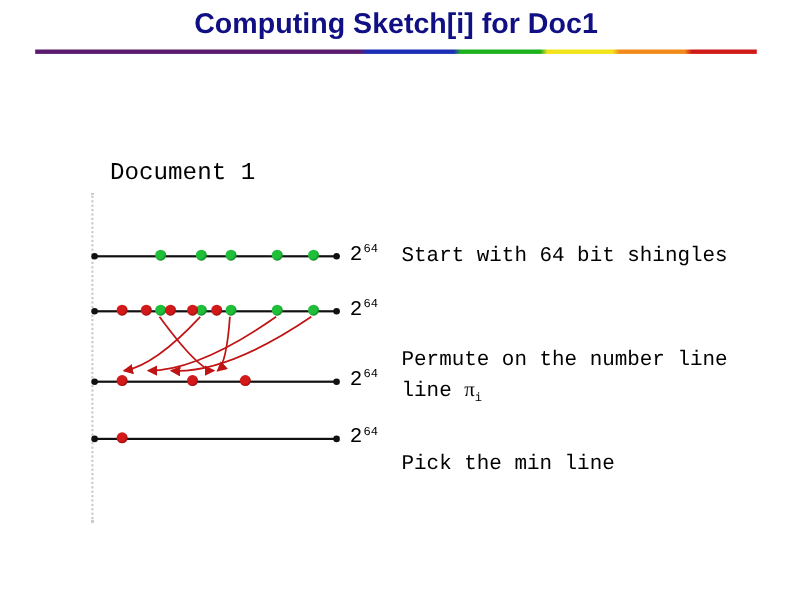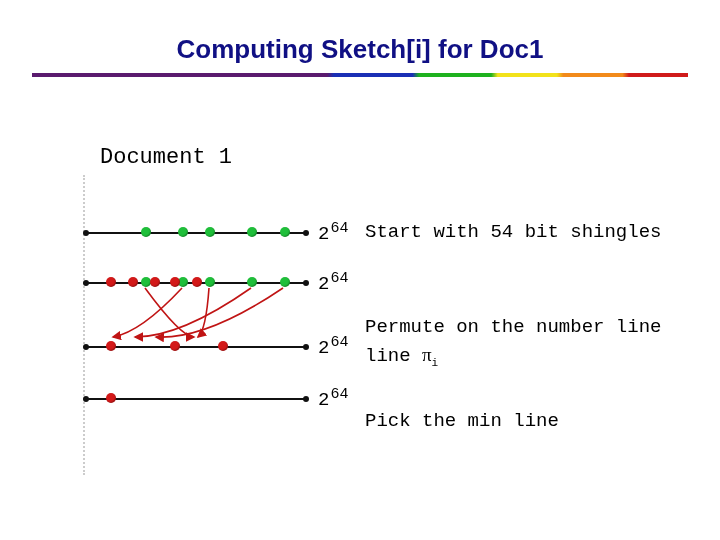--- a/index.html
+++ b/index.html
@@ -10,21 +10,21 @@
     background: #fff;
     font-family: Verdana, Geneva, sans-serif;
     position: relative;
     overflow: hidden;
   }
   .title {
     text-align: center;
     font-size: 26px;
     font-weight: bold;
     color: #101084;
-    padding-top: 34px;
+    padding-top: 6px;
     padding-bottom: 8px;
     font-family: "Trebuchet MS", Verdana, sans-serif;
   }
   .rule {
     height: 4px;
     margin: 0 32px 0 32px;
     background: linear-gradient(to right,
       #5a1a6e 0%, #5a1a6e 45%,
       #1a2fb5 46%, #1a2fb5 58%,
       #1eb11e 59%, #1eb11e 70%,
@@ -74,21 +74,21 @@
     box-shadow: inset -1px -1px 1px rgba(0,0,0,0.25);
   }
   .green { background: #1fbf3a; }
   .red   { background: #d31919; }
   .axis-label {
     position: absolute;
     font-family: "Courier New", monospace;
     font-size: 19px;
   }
   .axis-label sup {
-    font-size: 15px;
+    font-size: 11px;
     vertical-align: super;
     margin-left: 1px;
     text-align: center;
   }
   .caption {
     position: absolute;
     font-family: "Courier New", monospace;
     font-size: 19px;
     white-space: nowrap;
   }
@@ -121,21 +121,21 @@
       <span class="cap right"></span>
     <span class="dot green" style="left:25%"></span>
     <span class="dot green" style="left:42%"></span>
     <span class="dot green" style="left:54%"></span>
     <span class="dot green" style="left:73%"></span>
     <span class="dot green" style="left:88%"></span>
   </div>
   <div class="axis-label" style="left:318px;top:220px">
     <span>2</span><sup>64</sup>
   </div>
-  <div class="caption" style="left:365px;top:221px">Start with 54 bit shingles</div>
+  <div class="caption" style="left:365px;top:221px">Start with 64 bit shingles</div>
 
   <div class="line" style="top:282px">
     <span class="cap left"></span>
       <span class="cap right"></span>
     <span class="dot green" style="left:25%"></span>
     <span class="dot green" style="left:42%"></span>
     <span class="dot green" style="left:54%"></span>
     <span class="dot green" style="left:73%"></span>
     <span class="dot green" style="left:88%"></span>
     <span class="dot red" style="left:9%"></span>

